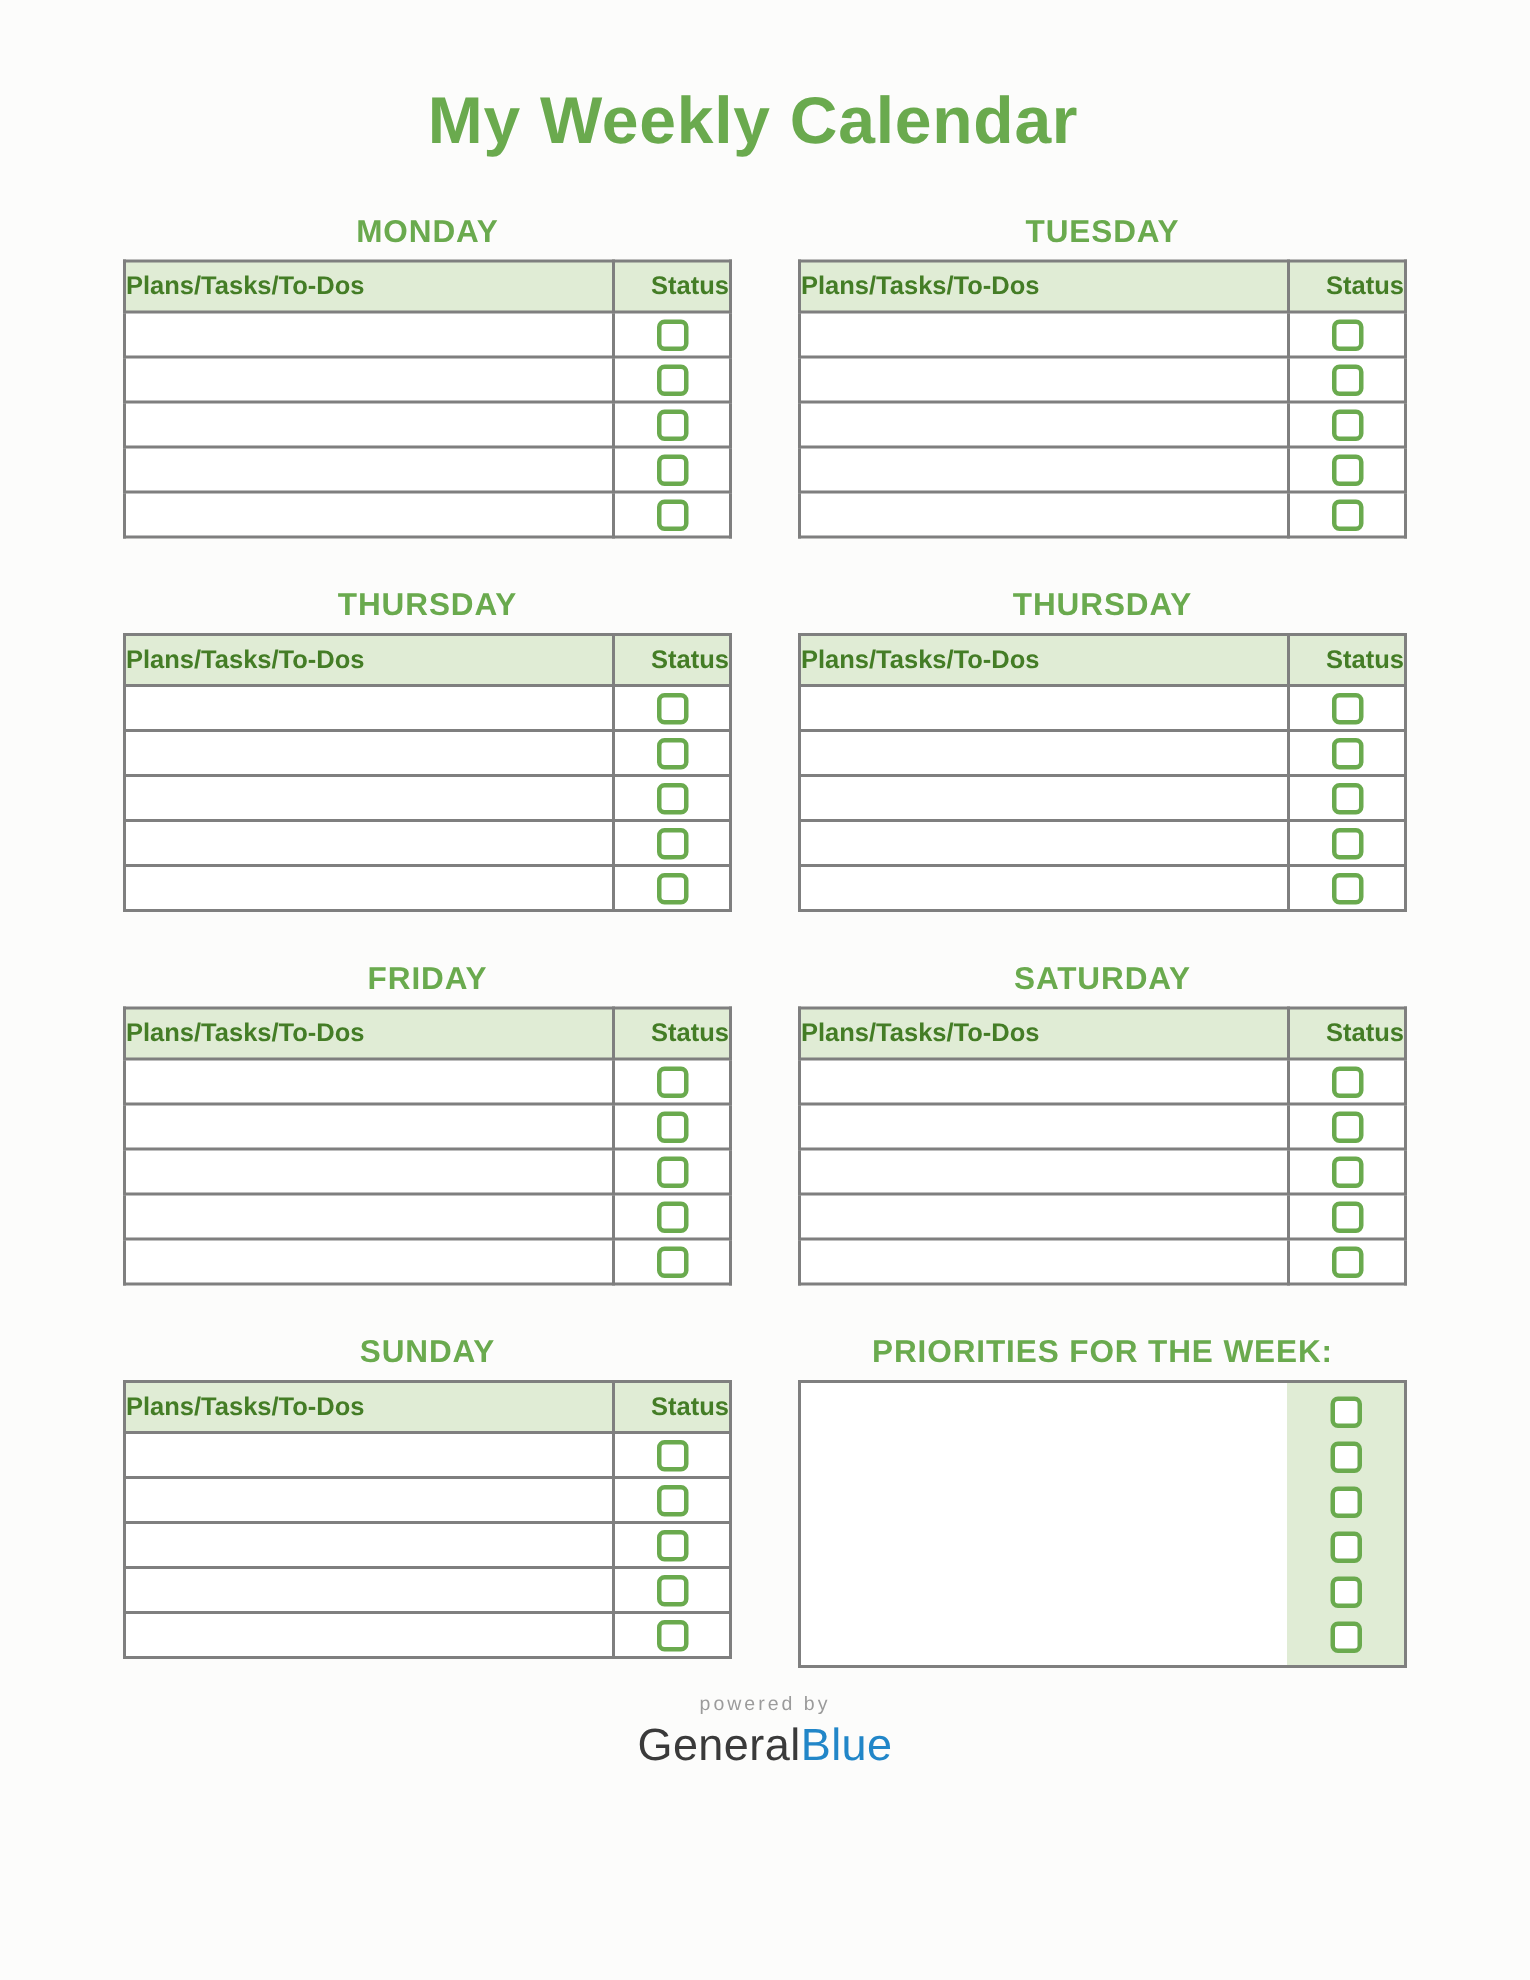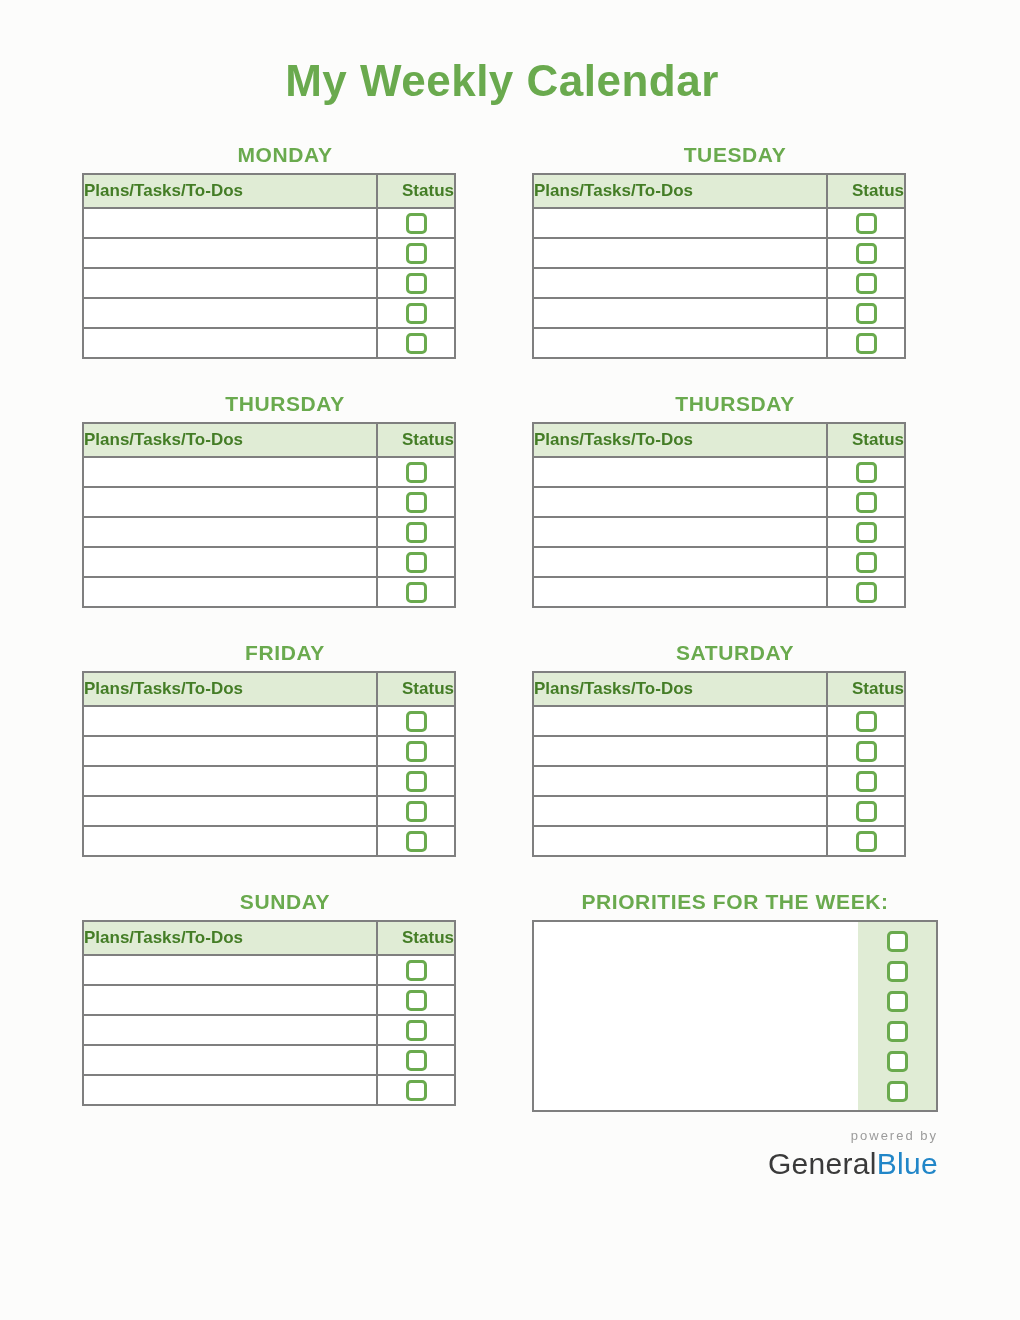--- a/index.html
+++ b/index.html
@@ -39,21 +39,21 @@
     margin:0 0 8px 0;
     text-align:center;
     font-size:21px;
     font-weight:bold;
     letter-spacing:0.6px;
     color:var(--green);
     line-height:1;
   }
   table.day-table{
     border-collapse:collapse;
-    width:374px;
+    width:406px;
     table-layout:fixed;
     background:#fff;
     padding-left:25px;
   }
   table.day-table th, table.day-table td{
     border:2px solid var(--border-gray);
     padding:0;
   }
   th.plans-th, th.status-th{
     background:var(--light-green);
@@ -87,21 +87,21 @@
     background:var(--light-green);
     display:flex;
     flex-direction:column;
     justify-content:space-around;
     align-items:center;
     padding:4px 0;
   }
   .footer{
     width:856px;
     margin:16px auto 12px auto;
-    text-align:right;
+    text-align:center;
   }
   .powered{
     font-size:13px;
     letter-spacing:2px;
     color:var(--powered-gray);
   }
   .brand{
     margin-top:4px;
     font-size:30px;
     letter-spacing:0.3px;

